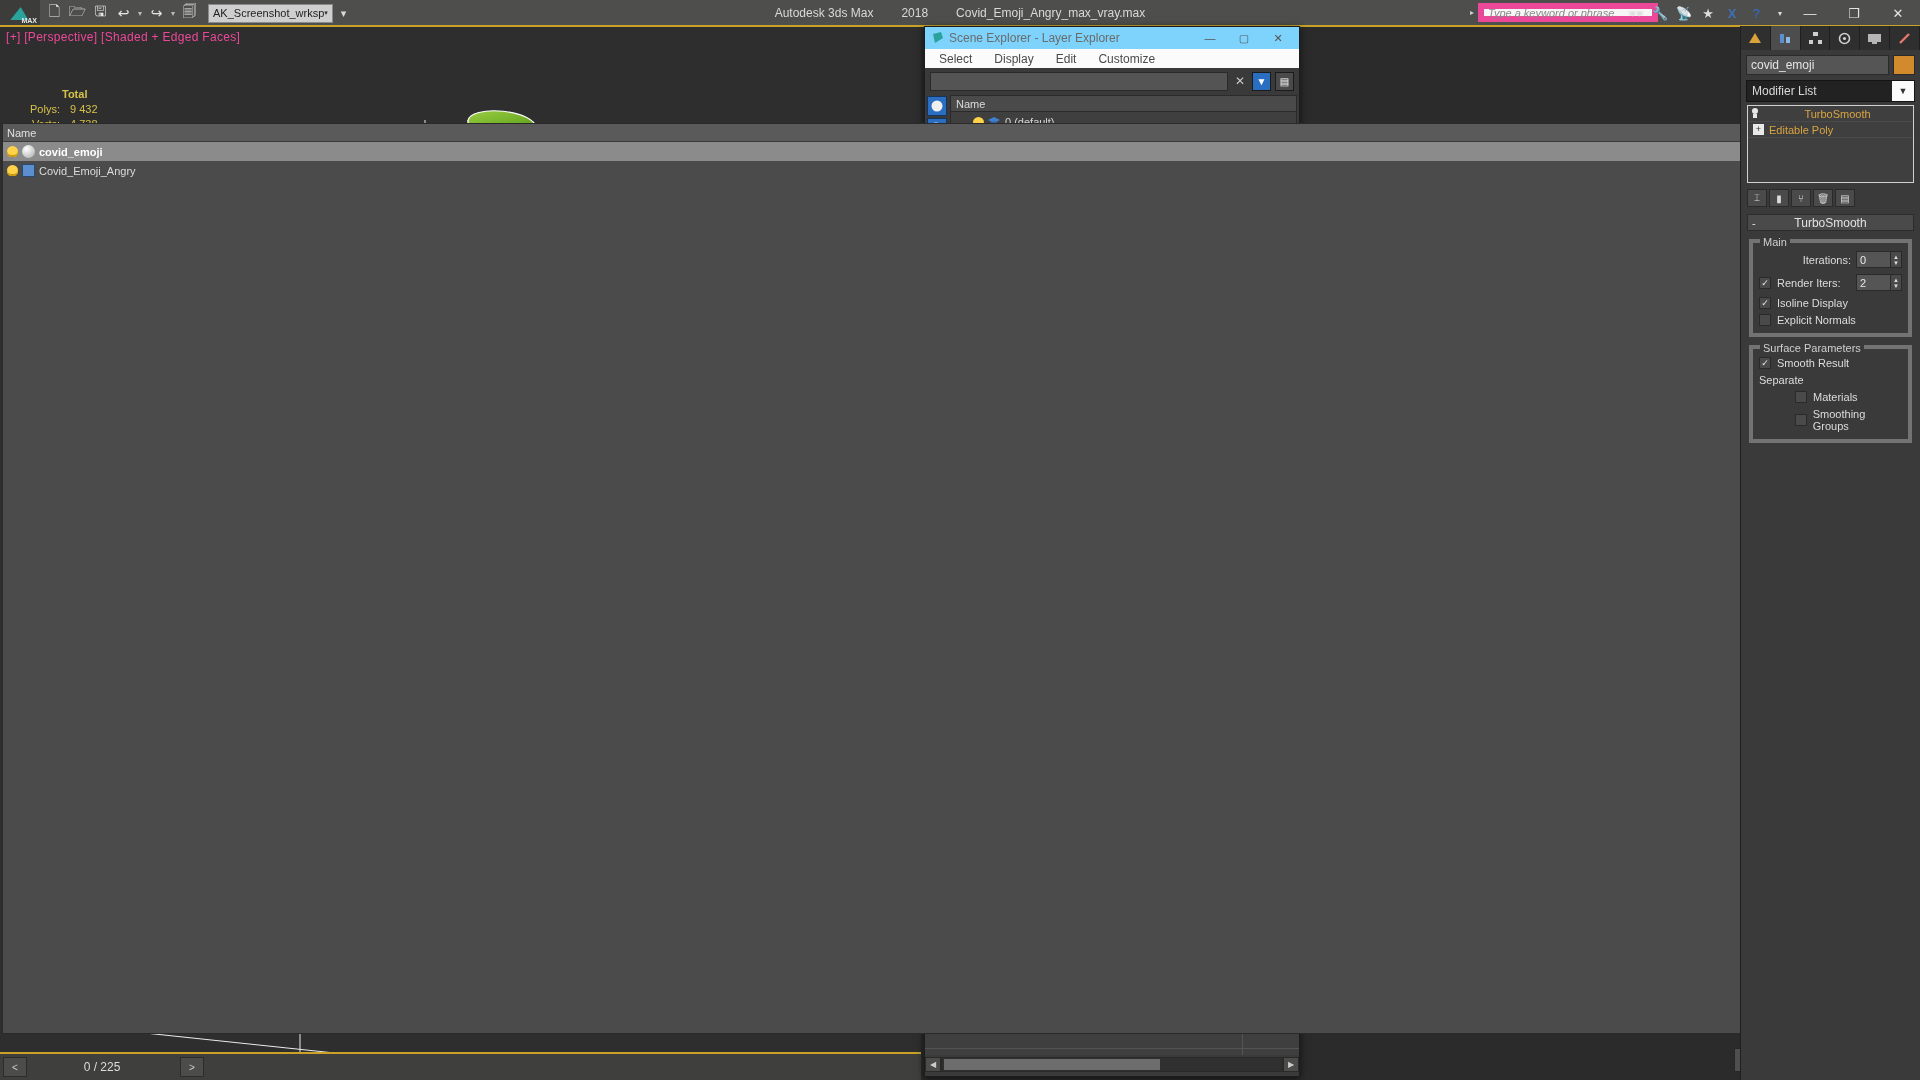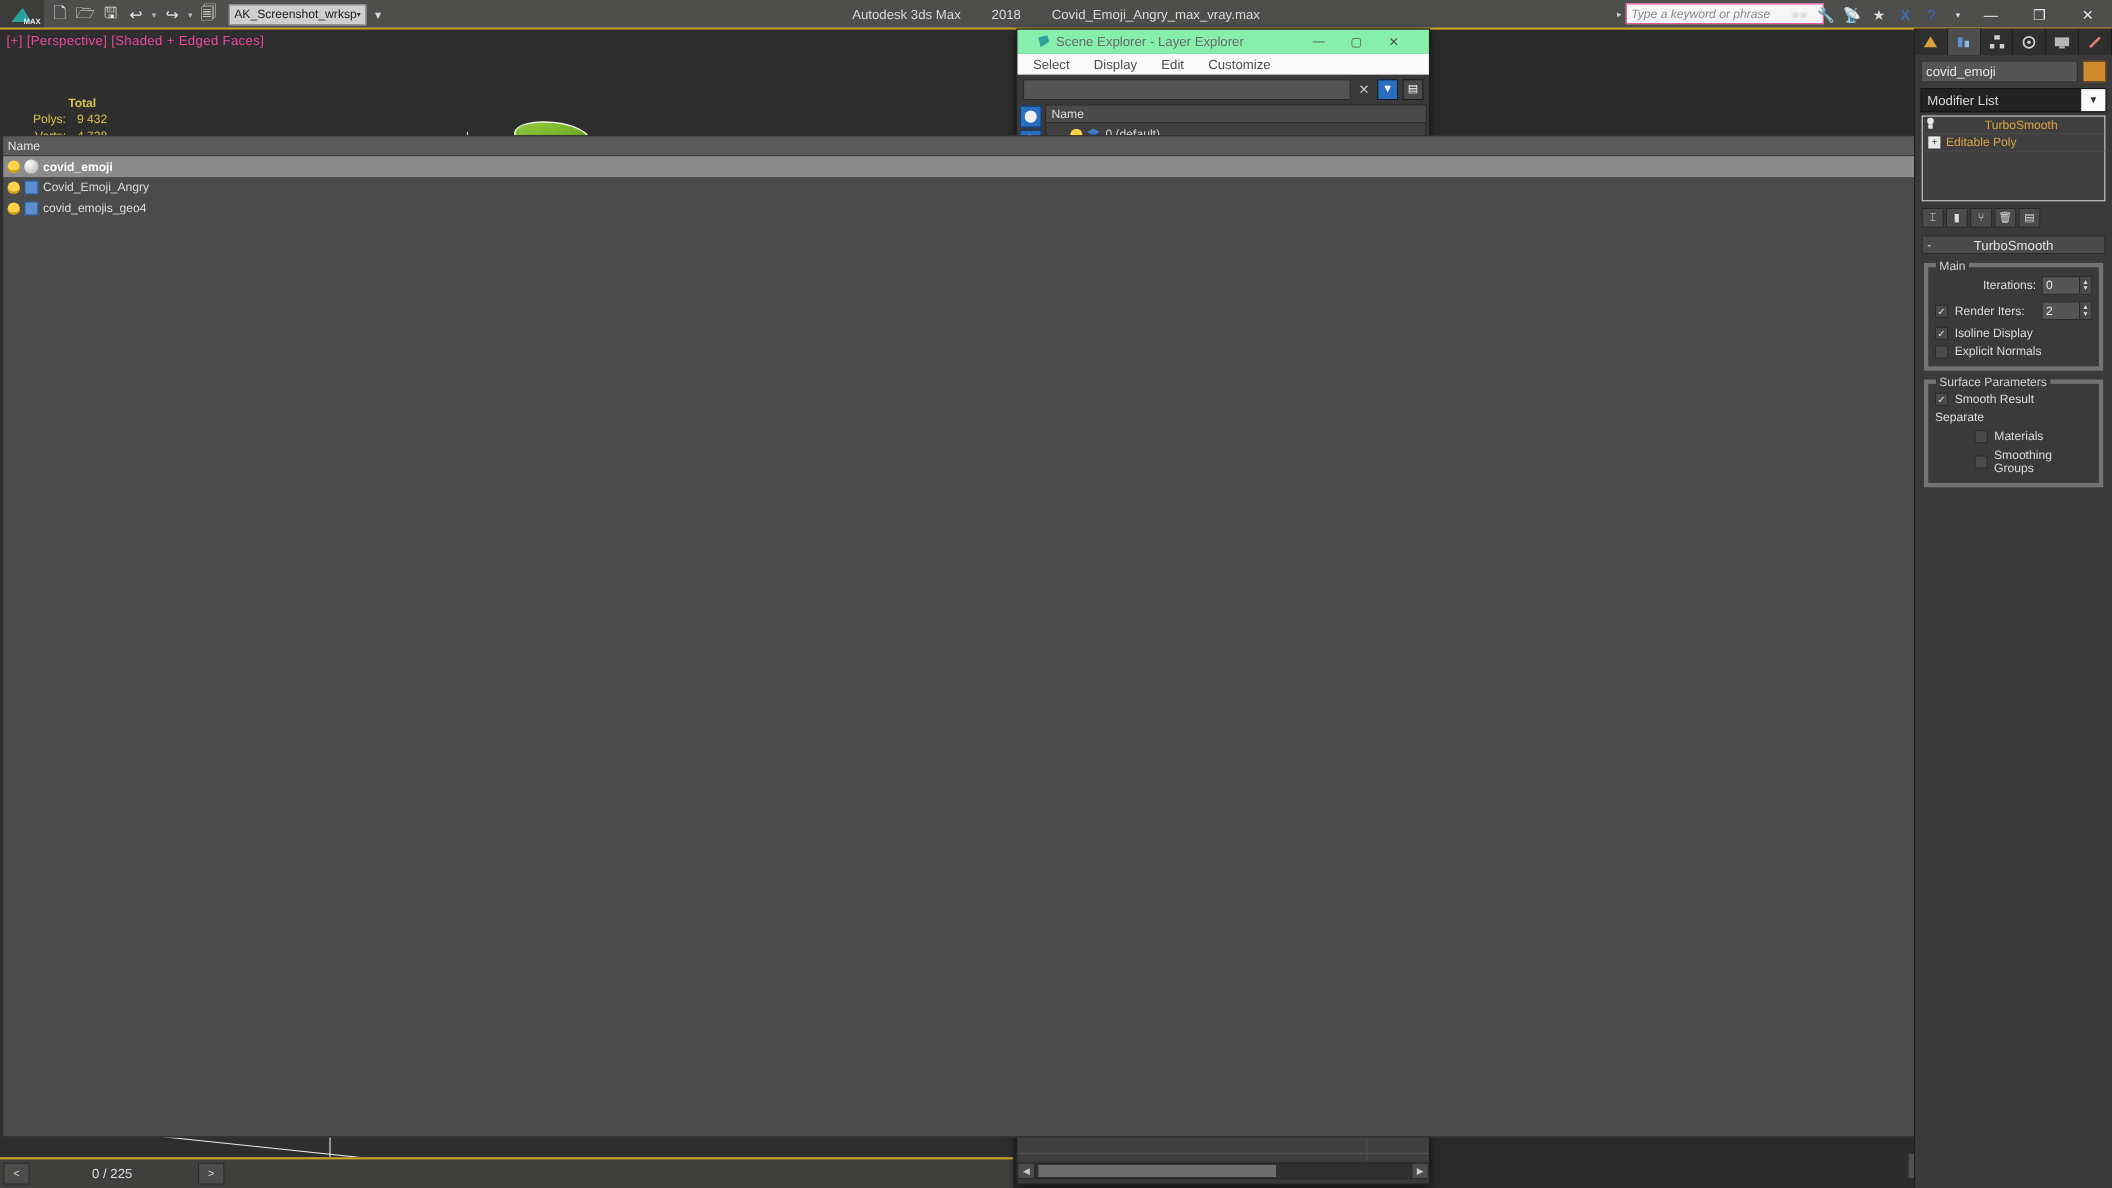--- a/index.html
+++ b/index.html
@@ -22,21 +22,21 @@
   .wkspc{ height:19px; min-width:110px; background:#cfcfcf; color:#222; font-size:11px;
      display:flex;align-items:center; padding:0 4px; margin-left:6px; border:1px solid #8a8a8a;}
   .wkspc .cv{ flex:1; overflow:hidden; white-space:nowrap;}
   .wkspc .ar{ font-size:7px; color:#333;}
   .dd2{ margin-left:6px; color:#d8d8d8; font-size:11px; }
   .apptitle{ position:absolute; left:0; right:0; text-align:center; font-size:12px; color:#d9d9d9;
      pointer-events:none; }
   .apptitle span{ margin:0 14px; }
   .searchwrap{ position:absolute; right:262px; top:3px; display:flex; align-items:center; }
   .searchcaret{ color:#d0d0d0; font-size:8px; width:12px; text-align:center;}
-  .searchbox{ width:180px; height:19px; background:#f6f6f6; border:1px solid #ec4899;
+  .searchbox{ width:180px; height:19px; background:#f6f6f6; border:6px solid #ec4899;
      font-style:italic; font-size:11px; color:#8a8a8a; padding:0 4px; display:flex;align-items:center;}
   .ticons{ position:absolute; right:130px; top:3px; display:flex; align-items:center; gap:4px;}
   .ticons .ti{ width:20px;height:20px;display:flex;align-items:center;justify-content:center;font-size:13px;color:#dcdcdc;}
   .wbtns{ position:absolute; right:0; top:0; display:flex; height:26px; }
   .wbtn{ width:44px;height:26px;display:flex;align-items:center;justify-content:center;
      color:#e4e4e4; font-size:13px; cursor:pointer;}
   .goldline{ position:absolute; left:0; top:25px; width:1920px; height:2px; background:#c9a227;}
 
   
   .viewport{ position:absolute; left:0; top:27px; width:921px; height:1025px; background:#2e2e2e;
@@ -55,21 +55,21 @@
   
   .statusbar{ position:absolute; left:0; bottom:0; width:921px; height:28px; background:#3f3f3e;
      border-top:2px solid #c9a227; display:flex; align-items:center; }
   .sb-arrow{ width:24px; height:20px; margin-left:3px; background:#4c4c4b; border:1px solid #2c2c2c;
      display:flex;align-items:center;justify-content:center; color:#cfcfcf; font-size:10px;}
   .sb-frame{ width:150px; text-align:center; font-size:12px; color:#dcdcdc;}
 
   
   .win{ position:absolute; background:#3a3a3a; border:1px solid #1d1d1d;
      box-shadow:0 2px 8px rgba(0,0,0,.6); }
-  .win-tb{ height:22px; background:#86efac; display:flex; align-items:center; padding:0 15px;}
+  .win-tb{ height:22px; background:#7dd3fc; display:flex; align-items:center; padding:0 4px;}
   .win-tb .ico{ width:17px;height:17px; display:flex;align-items:center;justify-content:center;}
   .win-tb .ttl{ flex:1; font-size:12px; color:#6b6b6b; padding-left:3px;}
   .win-tb .wb{ width:34px; height:21px; display:flex; align-items:center; justify-content:center;
      color:#555; font-size:11px; cursor:pointer;}
   .win-menu{ height:19px; background:#fbfbfb; display:flex; align-items:center;
      padding-left:14px; gap:22px; font-size:12px; color:#4a4a4a;}
   .win-menu span{ cursor:pointer; }
 
   
   #sceneExplorer{ left:924px; top:26px; width:376px; height:266px; }
@@ -961,28 +961,20 @@
         <div class="f">9432</div>
       </div>
       <div class="ss-lr">
         <div class="n">
           <span class="bulb"></span>
           <span class="boxico"></span>
           <span>Covid_Emoji_Angry</span>
         </div>
         <div class="f">0</div>
       </div>
-      <div class="ss-lr">
-        <div class="n">
-          <span class="bulb"></span>
-          <span class="boxico"></span>
-          <span>covid_emojis_geo4</span>
-        </div>
-        <div class="f">0</div>
-      </div>
     </div>
 
     <div class="ss-footer">
       <div class="ss-btn">OK</div>
       <div class="ss-btn">Cancel</div>
     </div>
   </div>
 
   <div class="cmd">
     <div class="cmd-tabs">

